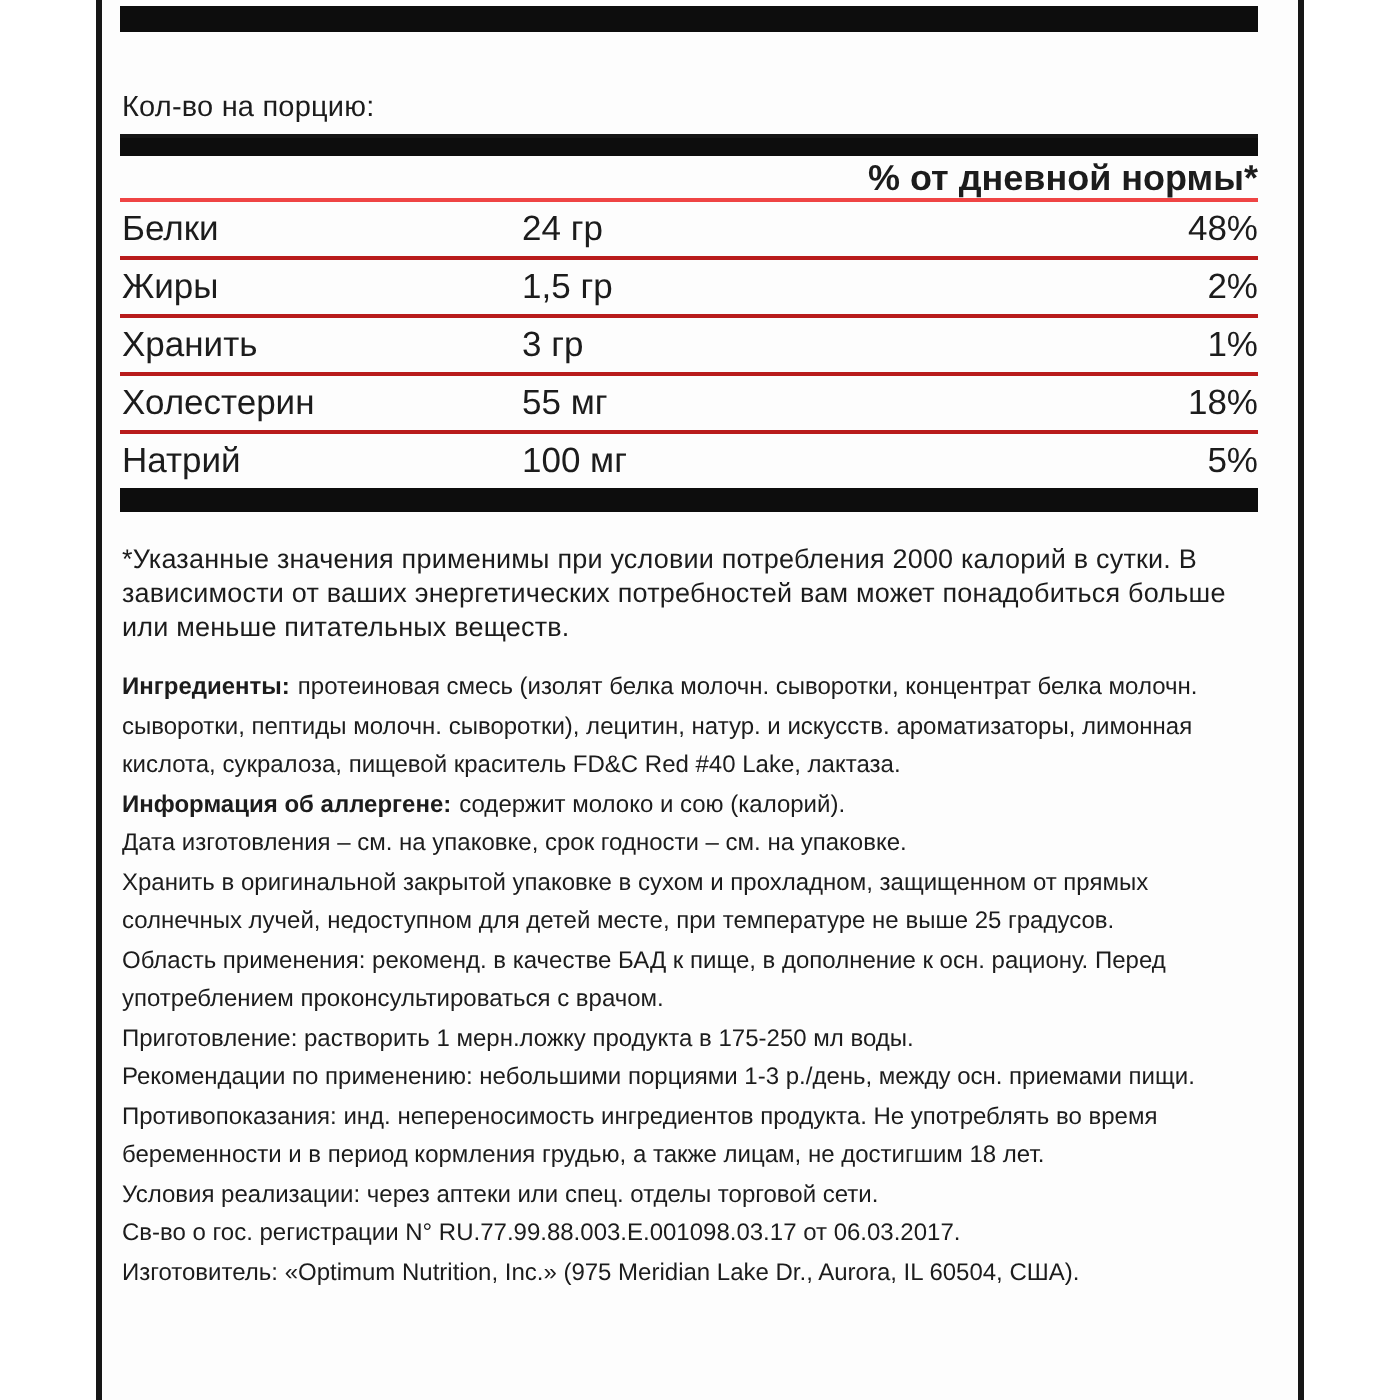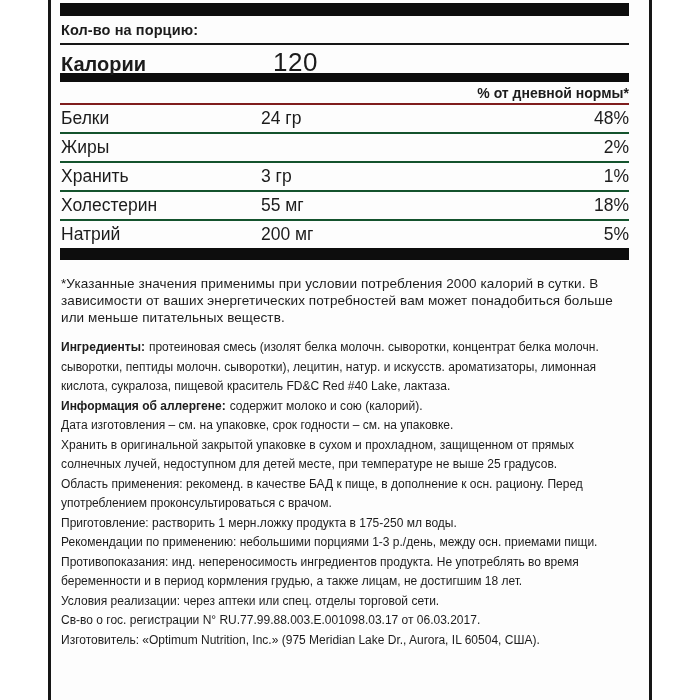--- a/index.html
+++ b/index.html
@@ -24,55 +24,56 @@
     padding: 3px 20px 0 9px;
     background: #fdfdfd;
   }
   .bar { background: #0d0d0d; }
   .bar-top { height: 13px; }
   .bar-mid { height: 9px; }
   .bar-bottom { height: 12px; }
 
   .serving-header {
     font-size: 14.5px;
-    font-weight: 700;
+    font-weight: 400;
     line-height: 18px;
     padding: 5px 0 4px 1px;
     border-bottom: 2px solid #161616;
     letter-spacing: 0.1px;
+    margin-top: 24px;
   }
   .cal-row {
     display: flex;
     align-items: baseline;
     padding: 2px 0 0 1px;
     height: 26px;
   }
   .cal-name {
     flex: 0 0 212px;
     font-size: 20px;
     font-weight: 700;
   }
   .cal-val {
     font-size: 26px;
     font-weight: 400;
     letter-spacing: 0.5px;
   }
   .dv-header {
     text-align: right;
-    font-size: 14px;
+    font-size: 18px;
     font-weight: 700;
     line-height: 16px;
     padding: 3px 0 2px;
-    border-bottom: 2px solid #7f1d1d;
+    border-bottom: 2px solid #ef4444;
   }
   .nrow {
     display: flex;
     align-items: center;
     height: 27px;
-    border-bottom: 2px solid #14532d;
+    border-bottom: 2px solid #b91c1c;
     font-size: 17.5px;
     padding-left: 1px;
   }
   .nrow.last { border-bottom: none; justify-content: space-between; }
   .n-name { flex: 0 0 200px; }
   .n-amt  { flex: 1; }
   .n-dv   { margin-left: auto; font-weight: 400; }
 
   .footnote {
     font-size: 13.5px;
@@ -90,51 +91,48 @@
 </style>
 </head>
 <body>
 
 <div class="label-box">
 
   <div class="bar bar-top"></div>
 
   <div class="serving-header">Кол-во на порцию:</div>
 
-  <div class="cal-row">
-    <span class="cal-name">Калории</span>
-    <span class="cal-val">120</span>
-  </div>
 
   <div class="bar bar-mid"></div>
 
   <div class="dv-header">% от дневной нормы*</div>
 
   <div class="nrow">
     <span class="n-name">Белки</span>
     <span class="n-amt">24 гр</span>
     <span class="n-dv">48%</span>
   </div>
   <div class="nrow">
     <span class="n-name">Жиры</span>
+    <span class="n-amt">1,5 гр</span>
     <span class="n-dv">2%</span>
   </div>
   <div class="nrow">
     <span class="n-name">Хранить</span>
     <span class="n-amt">3 гр</span>
     <span class="n-dv">1%</span>
   </div>
   <div class="nrow">
     <span class="n-name">Холестерин</span>
     <span class="n-amt">55 мг</span>
     <span class="n-dv">18%</span>
   </div>
   <div class="nrow last">
     <span class="n-name">Натрий</span>
-    <span class="n-amt">200 мг</span>
+    <span class="n-amt">100 мг</span>
     <span class="n-dv">5%</span>
   </div>
 
   <div class="bar bar-bottom"></div>
 
   <div class="footnote">*Указанные значения применимы при условии потребления 2000 калорий в сутки. В зависимости от ваших энергетических потребностей вам может понадобиться больше или меньше питательных веществ.</div>
 
   <div class="body-text ingredients-para">
     <span class="lead">Ингредиенты:</span><span>протеиновая смесь (изолят белка молочн. сыворотки, концентрат белка молочн. сыворотки, пептиды молочн. сыворотки), лецитин, натур. и искусств. ароматизаторы, лимонная кислота, сукралоза, пищевой краситель FD&amp;C Red #40 Lake, лактаза.</span>
   </div>

